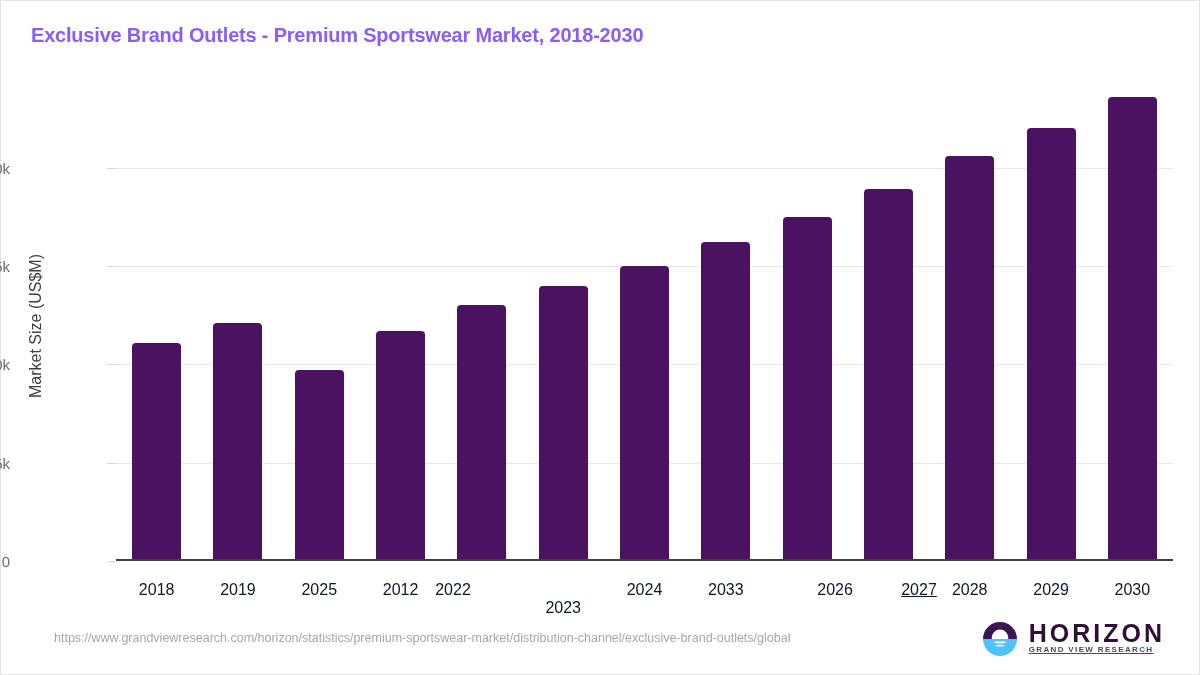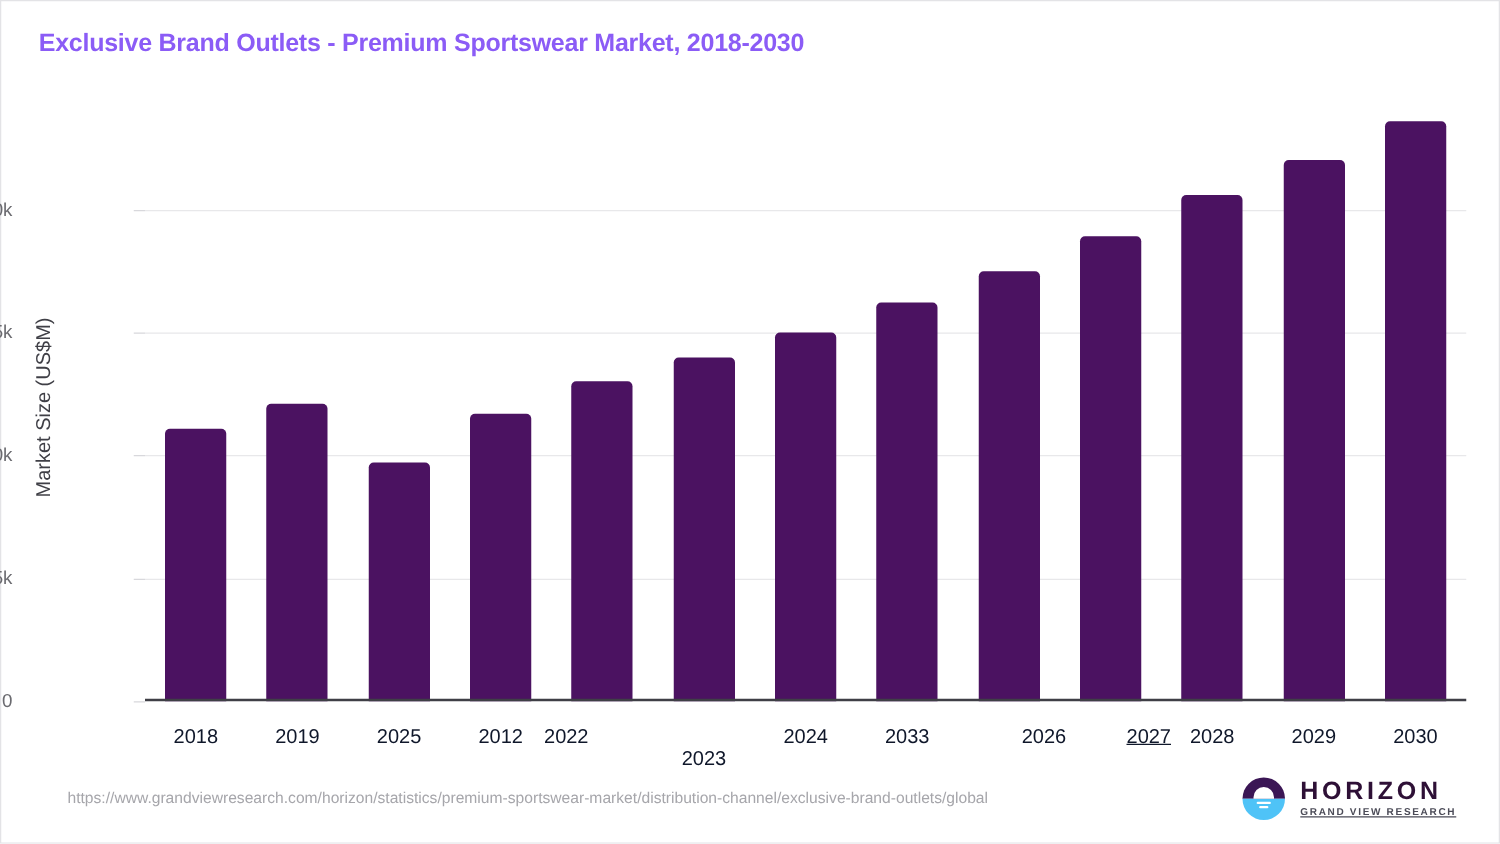--- a/index.html
+++ b/index.html
@@ -126,21 +126,21 @@
     align-items: center;
     gap: 9px;
   }
   .logo-mark {
     width: 40px;
     height: 40px;
     flex: 0 0 40px;
   }
   .logo-text { display: flex; flex-direction: column; justify-content: center; }
   .logo-word {
-    font-size: 20px;
+    font-size: 25px;
     font-weight: bold;
     color: #2e1036;
     letter-spacing: 3.0px;
     line-height: 21px;
   }
   .logo-sub {
     font-size: 8px;
     font-weight: bold;
     color: #4b4b57;
     letter-spacing: 1.35px;

